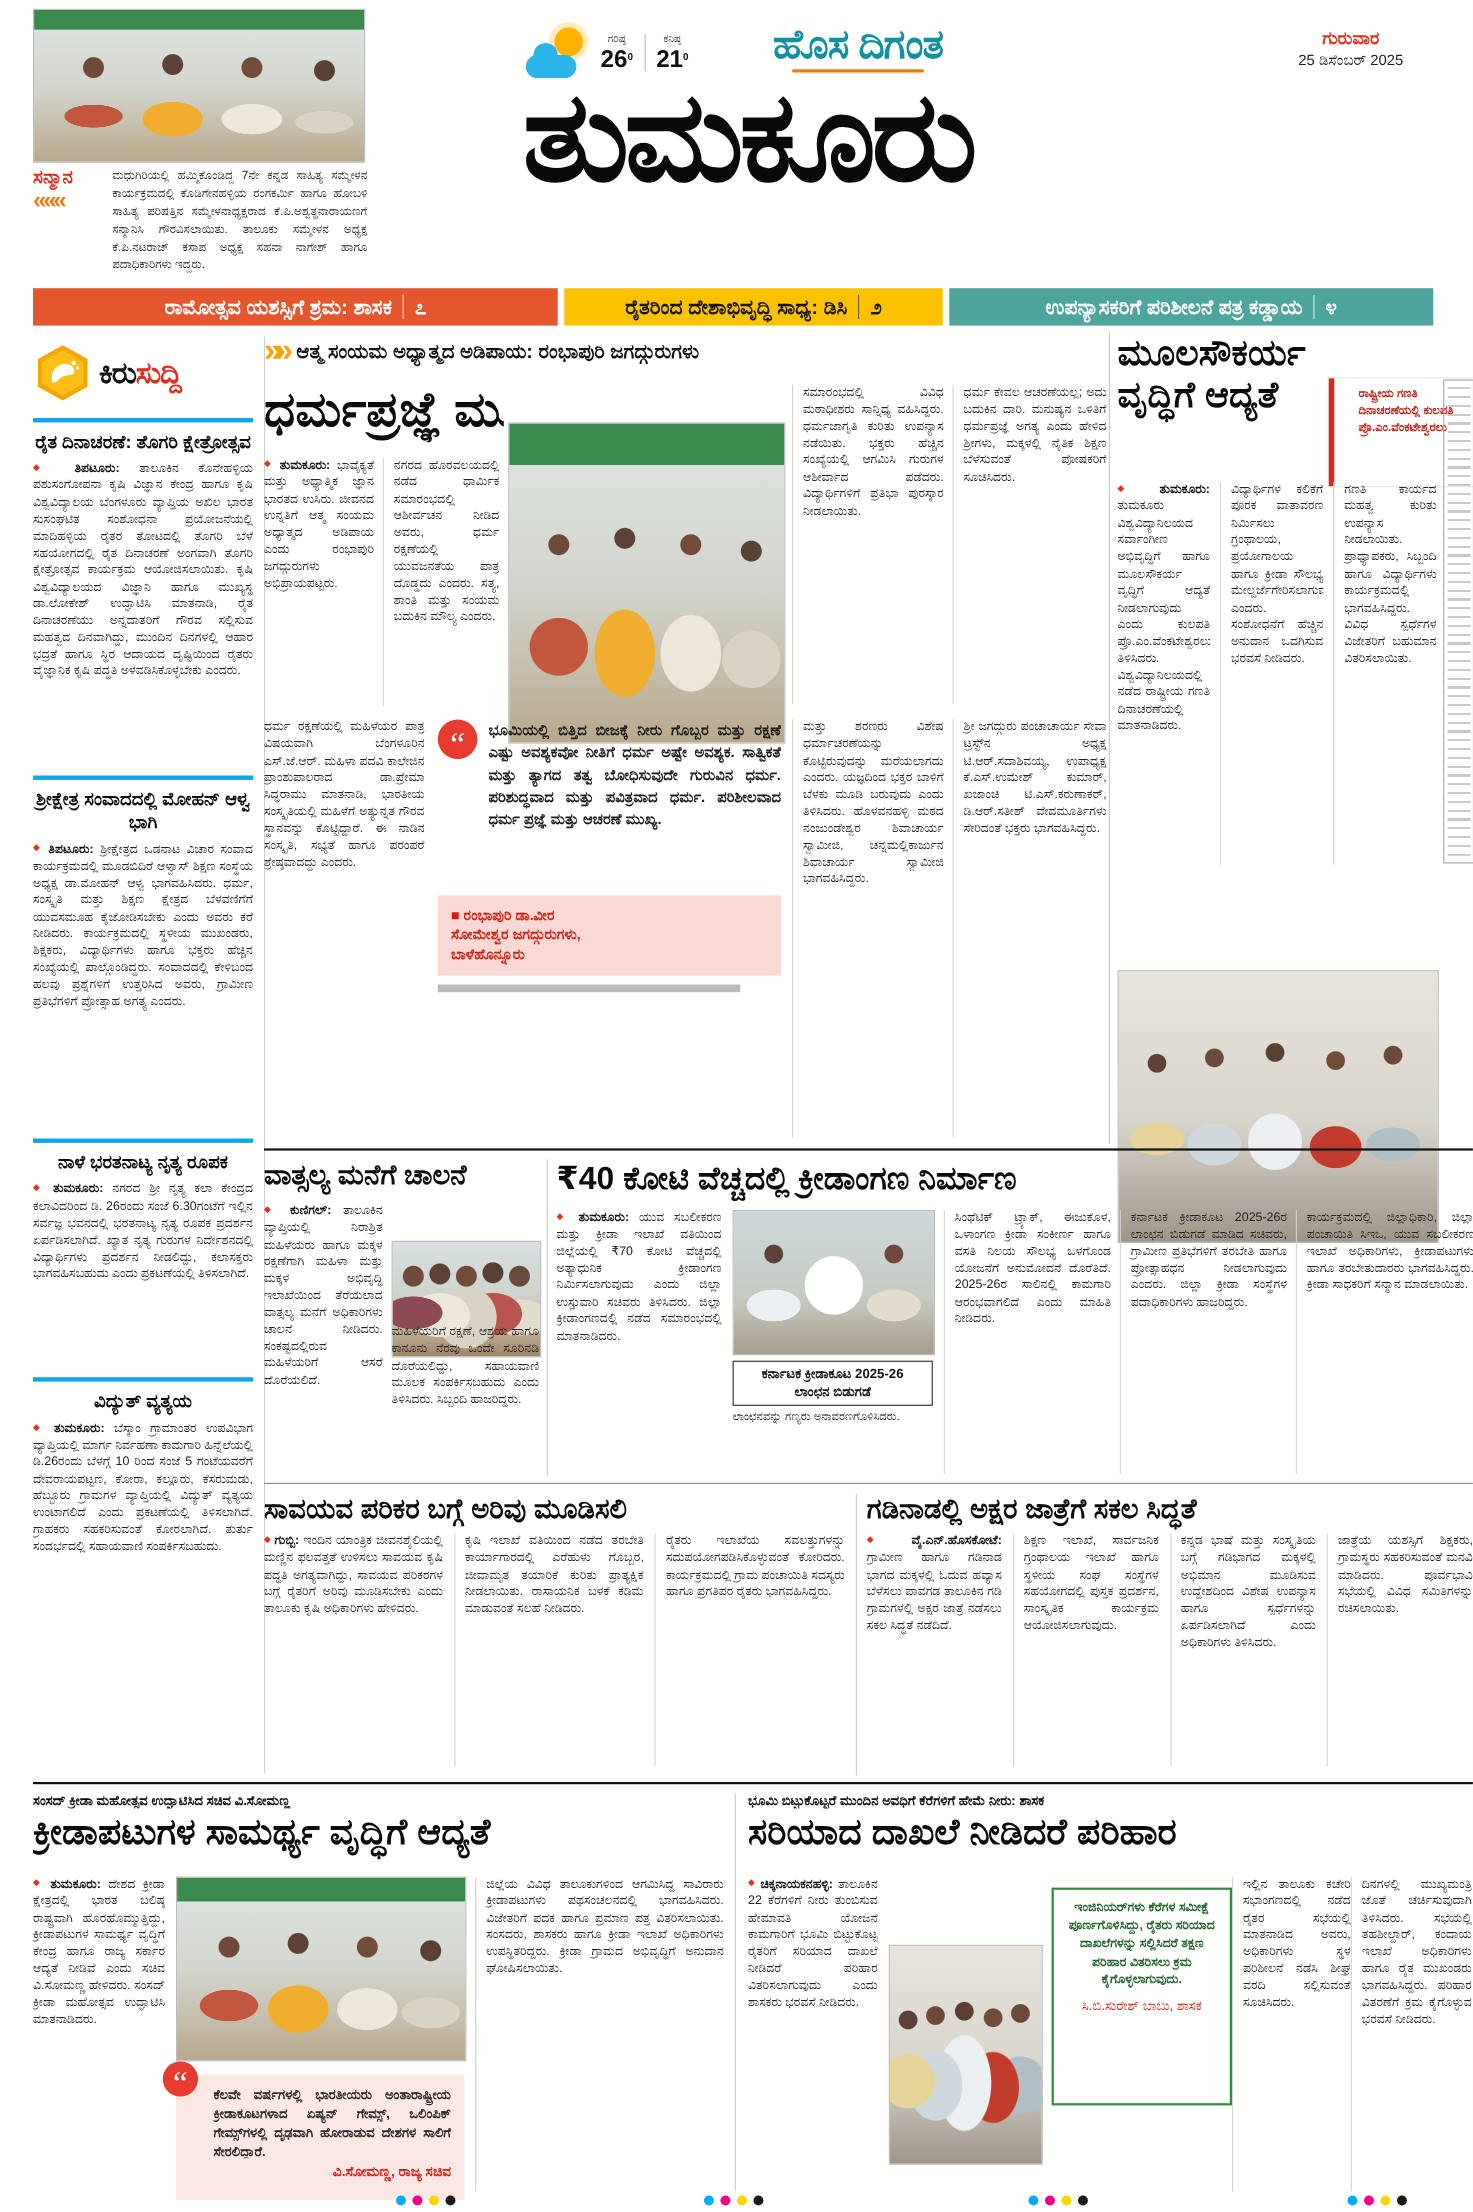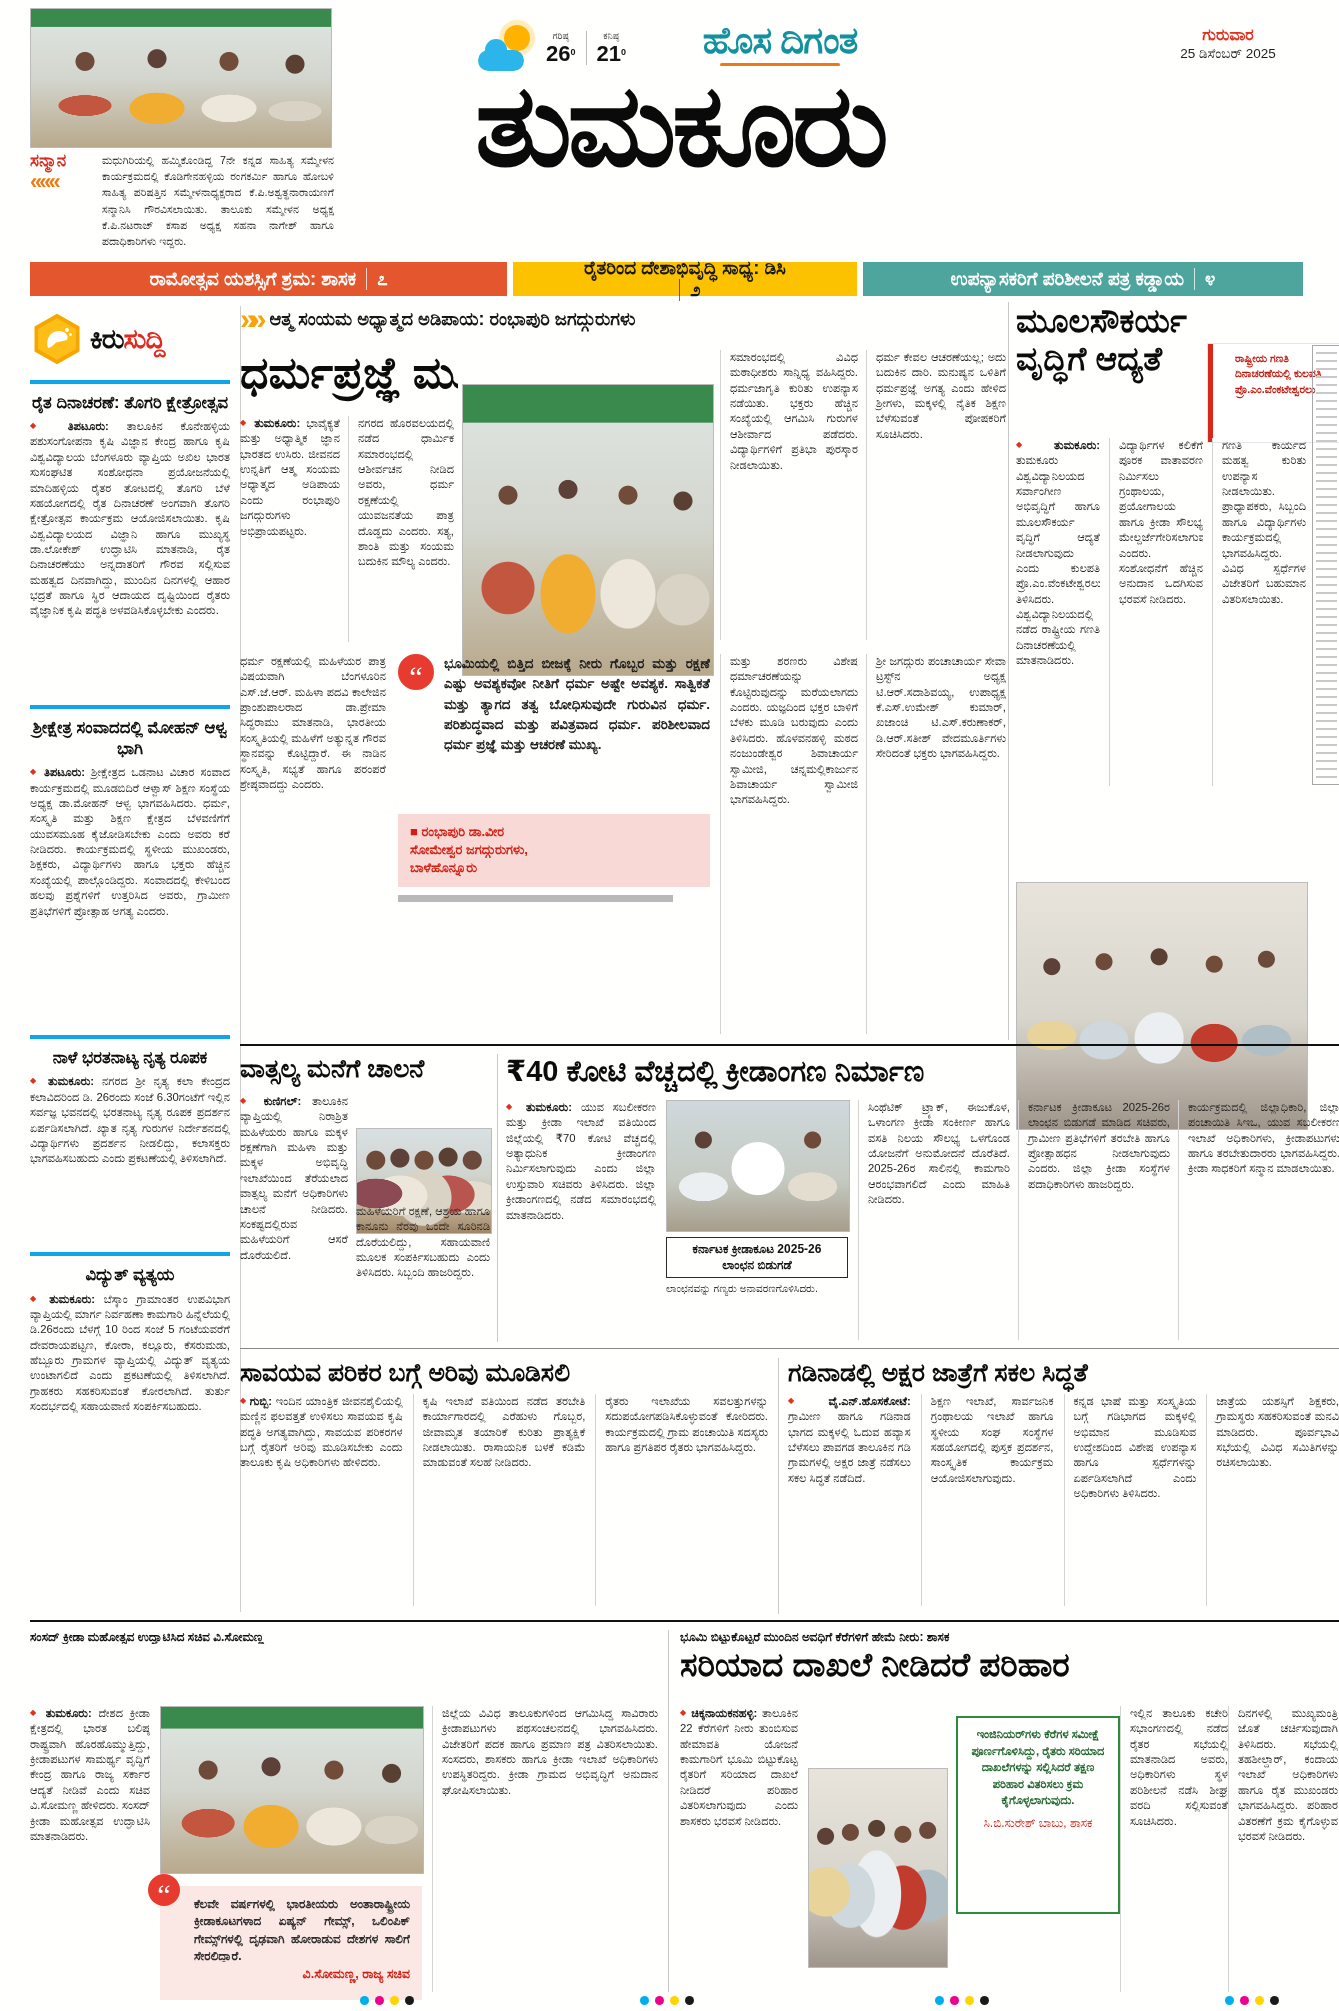--- a/index.html
+++ b/index.html
@@ -75,21 +75,21 @@
   .brand-bar{height:3px;width:120px;margin:4px auto 0;background:#f07a12;border-radius:2px;}
   .issue-day{color:#e0301e;font-weight:900;font-size:16px;text-align:center;}
   .issue-date{color:#222;font-size:13.5px;text-align:center;margin-top:2px;}
   .masthead{font-size:114px;font-weight:900;letter-spacing:-4px;line-height:148px;text-align:center;
             color:#0a0a0a;overflow:hidden;white-space:nowrap;}
   
   .strip{position:absolute;top:262px;height:34px;display:flex;align-items:center;justify-content:center;
          font-size:18.5px;font-weight:800;}
   .strip .pg{margin-left:10px;padding-left:10px;border-left:1px solid rgba(255,255,255,.75);font-weight:900;}
   .strip--a{left:30px;width:477px;background:#e4572e;color:#fff;}
-  .strip--b{left:513px;width:344px;background:#fcc200;color:#161616;flex-direction:column;}
+  .strip--b{left:513px;width:344px;background:#fcc200;color:#161616;}
   .strip--b .pg{border-left-color:rgba(0,0,0,.55);}
   .strip--c{left:863px;width:440px;background:#4da59e;color:#fff;}
   
   .rail{padding-right:10px;border-right:1px solid #cfcfcf;}
   .rail-head{display:flex;align-items:center;gap:6px;height:66px;}
   .rail-title{font-size:27px;font-weight:900;letter-spacing:-1px;}
   .rail-title .red{color:#e02b20;}
   .brief{border-top:4px solid #0ea5e9;padding-top:6px;margin-top:8px;}
   .brief:first-of-type{border-top:none;margin-top:2px;}
   .brief h3{margin:2px 0 6px;font-size:16.5px;font-weight:900;text-align:center;line-height:1.28;color:#0d0d0d;}
@@ -312,20 +312,21 @@
       <p class="body-text colrule" style="flex:1;margin:0;">ಶಿಕ್ಷಣ ಇಲಾಖೆ, ಸಾರ್ವಜನಿಕ ಗ್ರಂಥಾಲಯ ಇಲಾಖೆ ಹಾಗೂ ಸ್ಥಳೀಯ ಸಂಘ ಸಂಸ್ಥೆಗಳ ಸಹಯೋಗದಲ್ಲಿ ಪುಸ್ತಕ ಪ್ರದರ್ಶನ, ಸಾಂಸ್ಕೃತಿಕ ಕಾರ್ಯಕ್ರಮ ಆಯೋಜಿಸಲಾಗುವುದು.</p>
       <p class="body-text colrule" style="flex:1;margin:0;">ಕನ್ನಡ ಭಾಷೆ ಮತ್ತು ಸಂಸ್ಕೃತಿಯ ಬಗ್ಗೆ ಗಡಿಭಾಗದ ಮಕ್ಕಳಲ್ಲಿ ಅಭಿಮಾನ ಮೂಡಿಸುವ ಉದ್ದೇಶದಿಂದ ವಿಶೇಷ ಉಪನ್ಯಾಸ ಹಾಗೂ ಸ್ಪರ್ಧೆಗಳನ್ನು ಏರ್ಪಡಿಸಲಾಗಿದೆ ಎಂದು ಅಧಿಕಾರಿಗಳು ತಿಳಿಸಿದರು.</p>
       <p class="body-text colrule" style="flex:1;margin:0;">ಜಾತ್ರೆಯ ಯಶಸ್ಸಿಗೆ ಶಿಕ್ಷಕರು, ಗ್ರಾಮಸ್ಥರು ಸಹಕರಿಸುವಂತೆ ಮನವಿ ಮಾಡಿದರು. ಪೂರ್ವಭಾವಿ ಸಭೆಯಲ್ಲಿ ವಿವಿಧ ಸಮಿತಿಗಳನ್ನು ರಚಿಸಲಾಯಿತು.</p>
     </div>
   </div>
 
   <div class="hline" style="left:30px;top:1620px;width:1309px;height:2px;"></div>
 
   <div class="abs" style="left:30px;top:1630px;width:628px;height:362px;">
     <div class="kick2">ಸಂಸದ್ ಕ್ರೀಡಾ ಮಹೋತ್ಸವ ಉದ್ಘಾಟಿಸಿದ ಸಚಿವ ವಿ.ಸೋಮಣ್ಣ</div>
+    <div class="hl big-hl" style="height:46px;margin-top:2px;">ಕ್ರೀಡಾಪಟುಗಳ ಸಾಮರ್ಥ್ಯ ವೃದ್ಧಿಗೆ ಆದ್ಯತೆ</div>
     <p class="body-text abs" style="left:0;top:76px;width:120px;height:286px;margin:0;"><span class="dl">ತುಮಕೂರು:</span> <span>ದೇಶದ ಕ್ರೀಡಾ ಕ್ಷೇತ್ರದಲ್ಲಿ ಭಾರತ ಬಲಿಷ್ಠ ರಾಷ್ಟ್ರವಾಗಿ ಹೊರಹೊಮ್ಮುತ್ತಿದ್ದು, ಕ್ರೀಡಾಪಟುಗಳ ಸಾಮರ್ಥ್ಯ ವೃದ್ಧಿಗೆ ಕೇಂದ್ರ ಹಾಗೂ ರಾಜ್ಯ ಸರ್ಕಾರ ಆದ್ಯತೆ ನೀಡಿವೆ ಎಂದು ಸಚಿವ ವಿ.ಸೋಮಣ್ಣ ಹೇಳಿದರು. ಸಂಸದ್ ಕ್ರೀಡಾ ಮಹೋತ್ಸವ ಉದ್ಘಾಟಿಸಿ ಮಾತನಾಡಿದರು.</span></p>
     <div class="abs" style="left:130px;top:76px;width:262px;height:286px;">
       <div class="photo photo--banner" style="width:262px;height:166px;"></div>
       <div class="pink-quote" style="margin-top:12px;height:96px;">
         <span class="q-icon"></span>
         <div class="pq-text" style="height:66px;overflow:hidden;">ಕೆಲವೇ ವರ್ಷಗಳಲ್ಲಿ ಭಾರತೀಯರು ಅಂತಾರಾಷ್ಟ್ರೀಯ ಕ್ರೀಡಾಕೂಟಗಳಾದ ಏಷ್ಯನ್ ಗೇಮ್ಸ್, ಒಲಿಂಪಿಕ್ ಗೇಮ್ಸ್‌ಗಳಲ್ಲಿ ದೃಢವಾಗಿ ಹೋರಾಡುವ ದೇಶಗಳ ಸಾಲಿಗೆ ಸೇರಲಿದ್ದಾರೆ.</div>
         <div class="pq-attr">ವಿ.ಸೋಮಣ್ಣ, ರಾಜ್ಯ ಸಚಿವ</div>
       </div>
     </div>
     <p class="body-text abs colrule" style="left:402px;top:76px;width:216px;height:286px;margin:0;">ಜಿಲ್ಲೆಯ ವಿವಿಧ ತಾಲೂಕುಗಳಿಂದ ಆಗಮಿಸಿದ್ದ ಸಾವಿರಾರು ಕ್ರೀಡಾಪಟುಗಳು ಪಥಸಂಚಲನದಲ್ಲಿ ಭಾಗವಹಿಸಿದರು. ವಿಜೇತರಿಗೆ ಪದಕ ಹಾಗೂ ಪ್ರಮಾಣ ಪತ್ರ ವಿತರಿಸಲಾಯಿತು. ಸಂಸದರು, ಶಾಸಕರು ಹಾಗೂ ಕ್ರೀಡಾ ಇಲಾಖೆ ಅಧಿಕಾರಿಗಳು ಉಪಸ್ಥಿತರಿದ್ದರು. ಕ್ರೀಡಾ ಗ್ರಾಮದ ಅಭಿವೃದ್ಧಿಗೆ ಅನುದಾನ ಘೋಷಿಸಲಾಯಿತು.</p>

